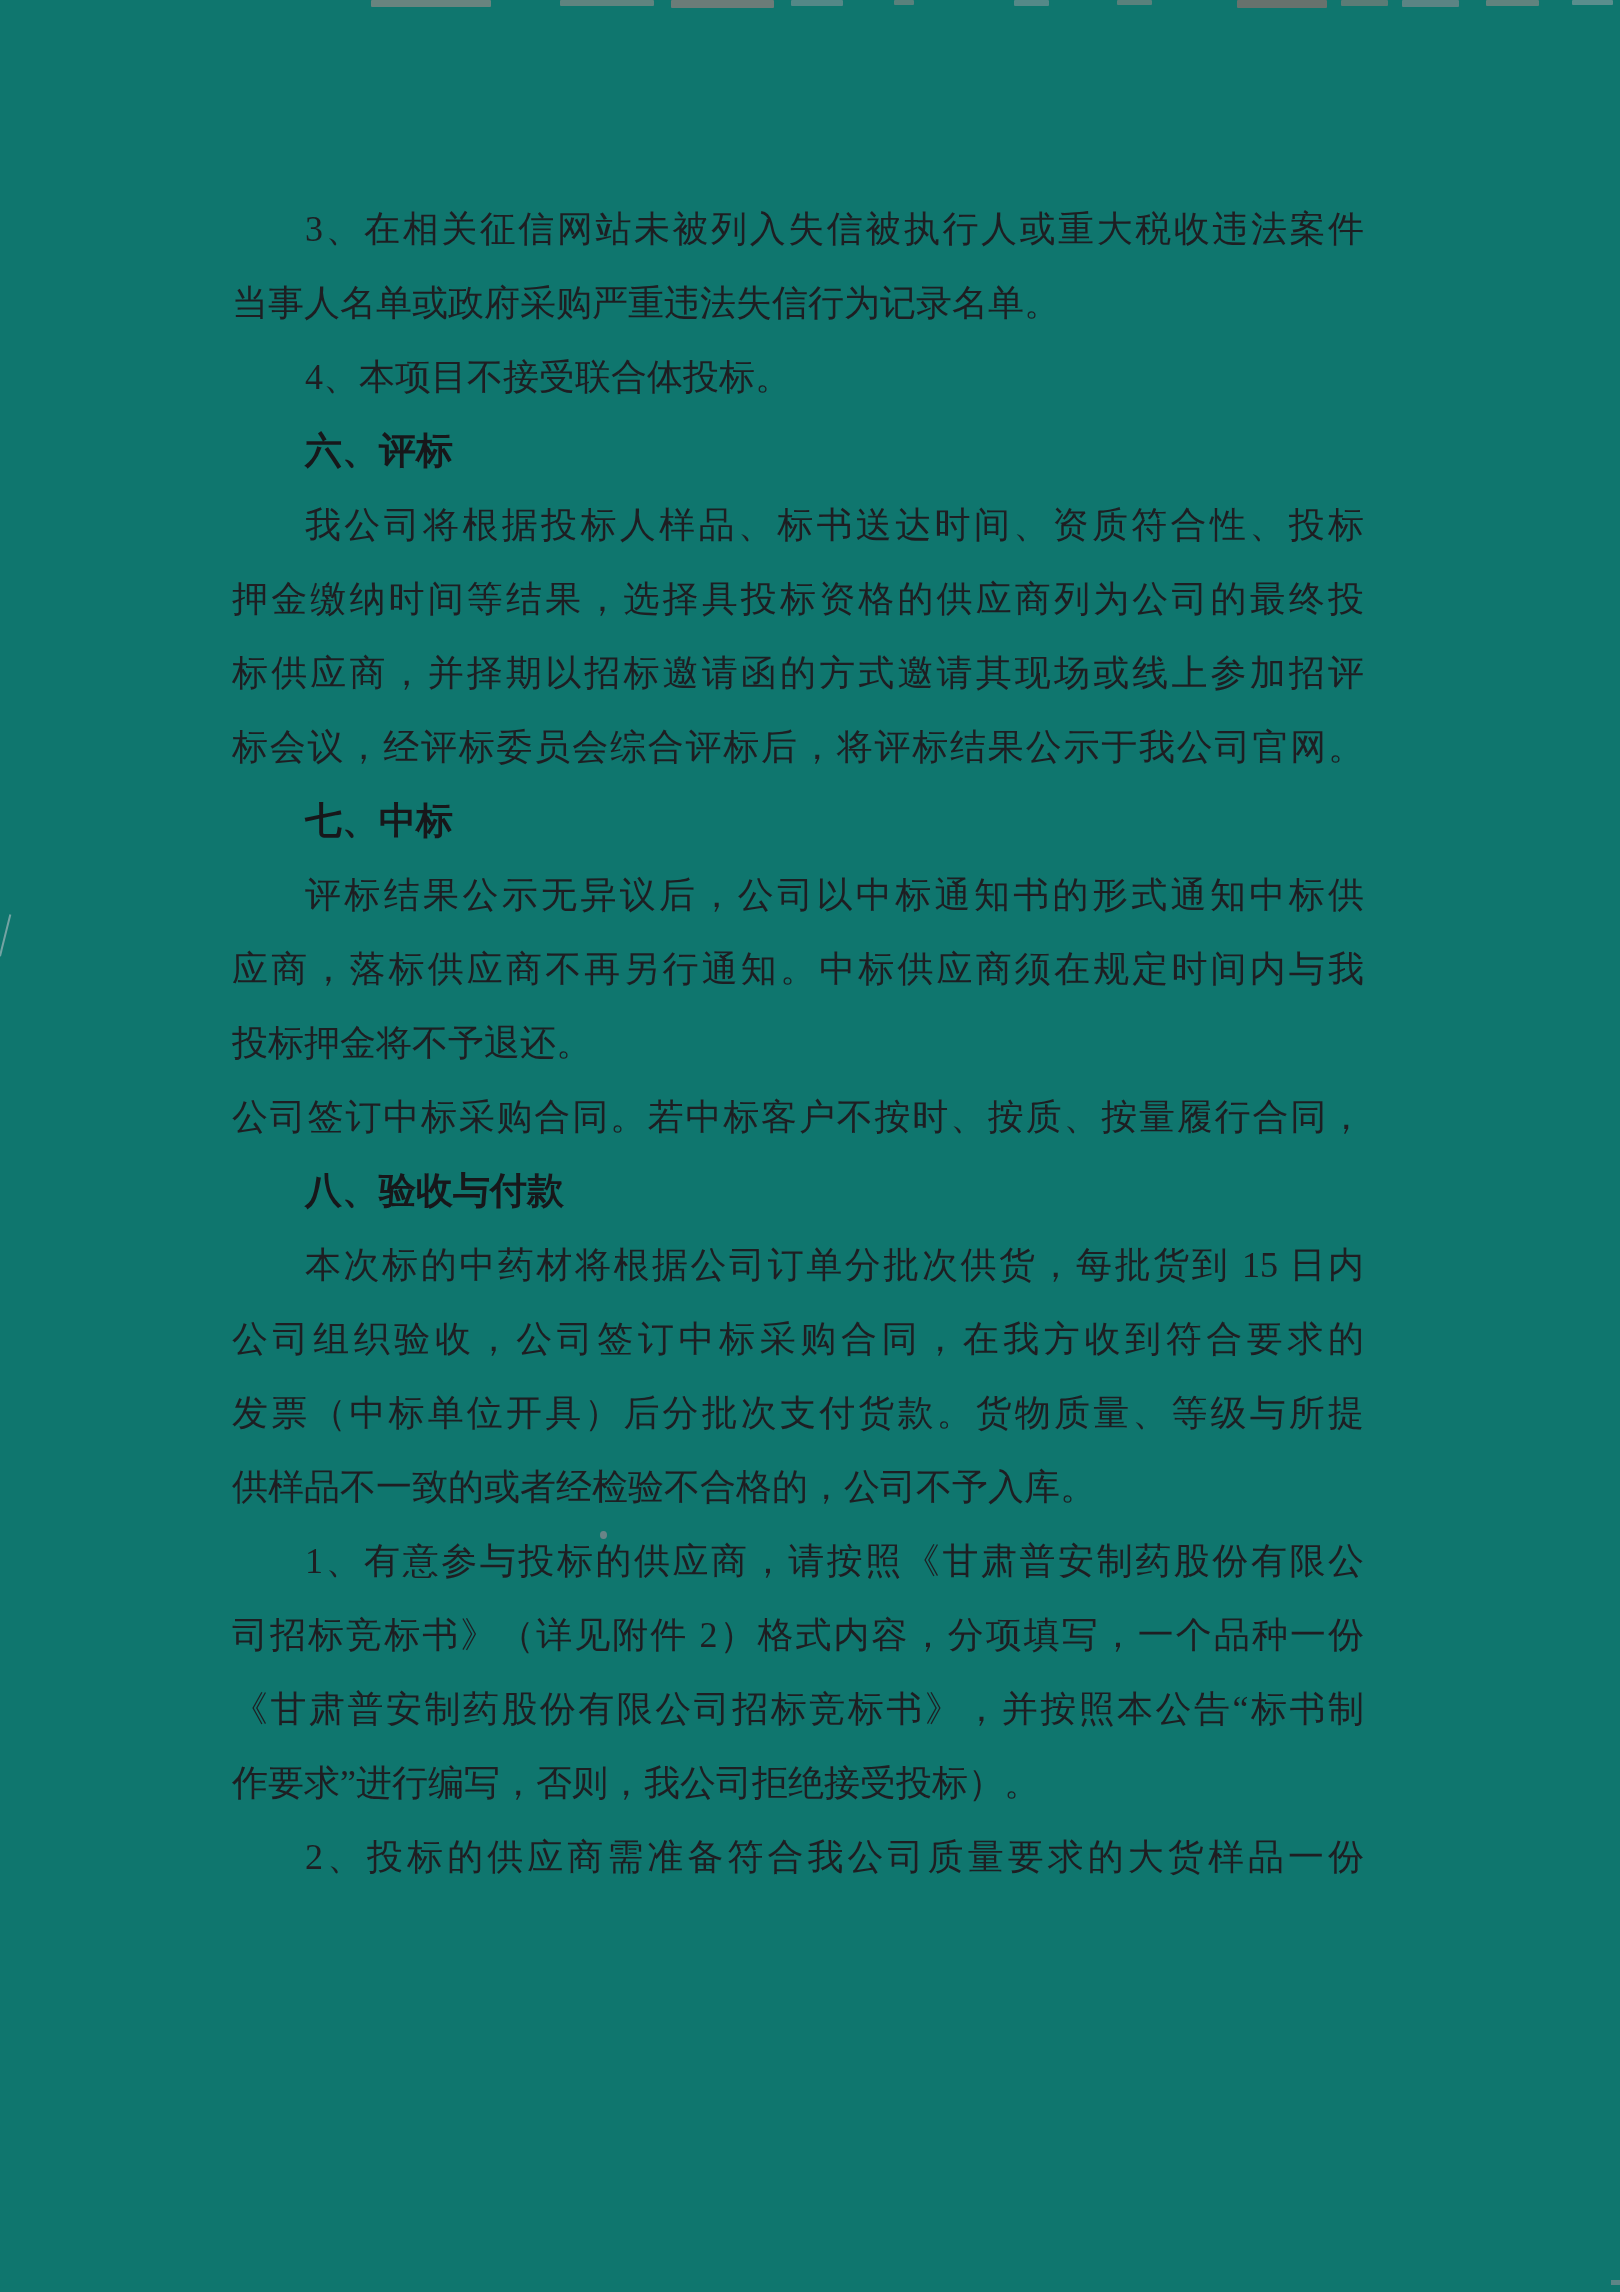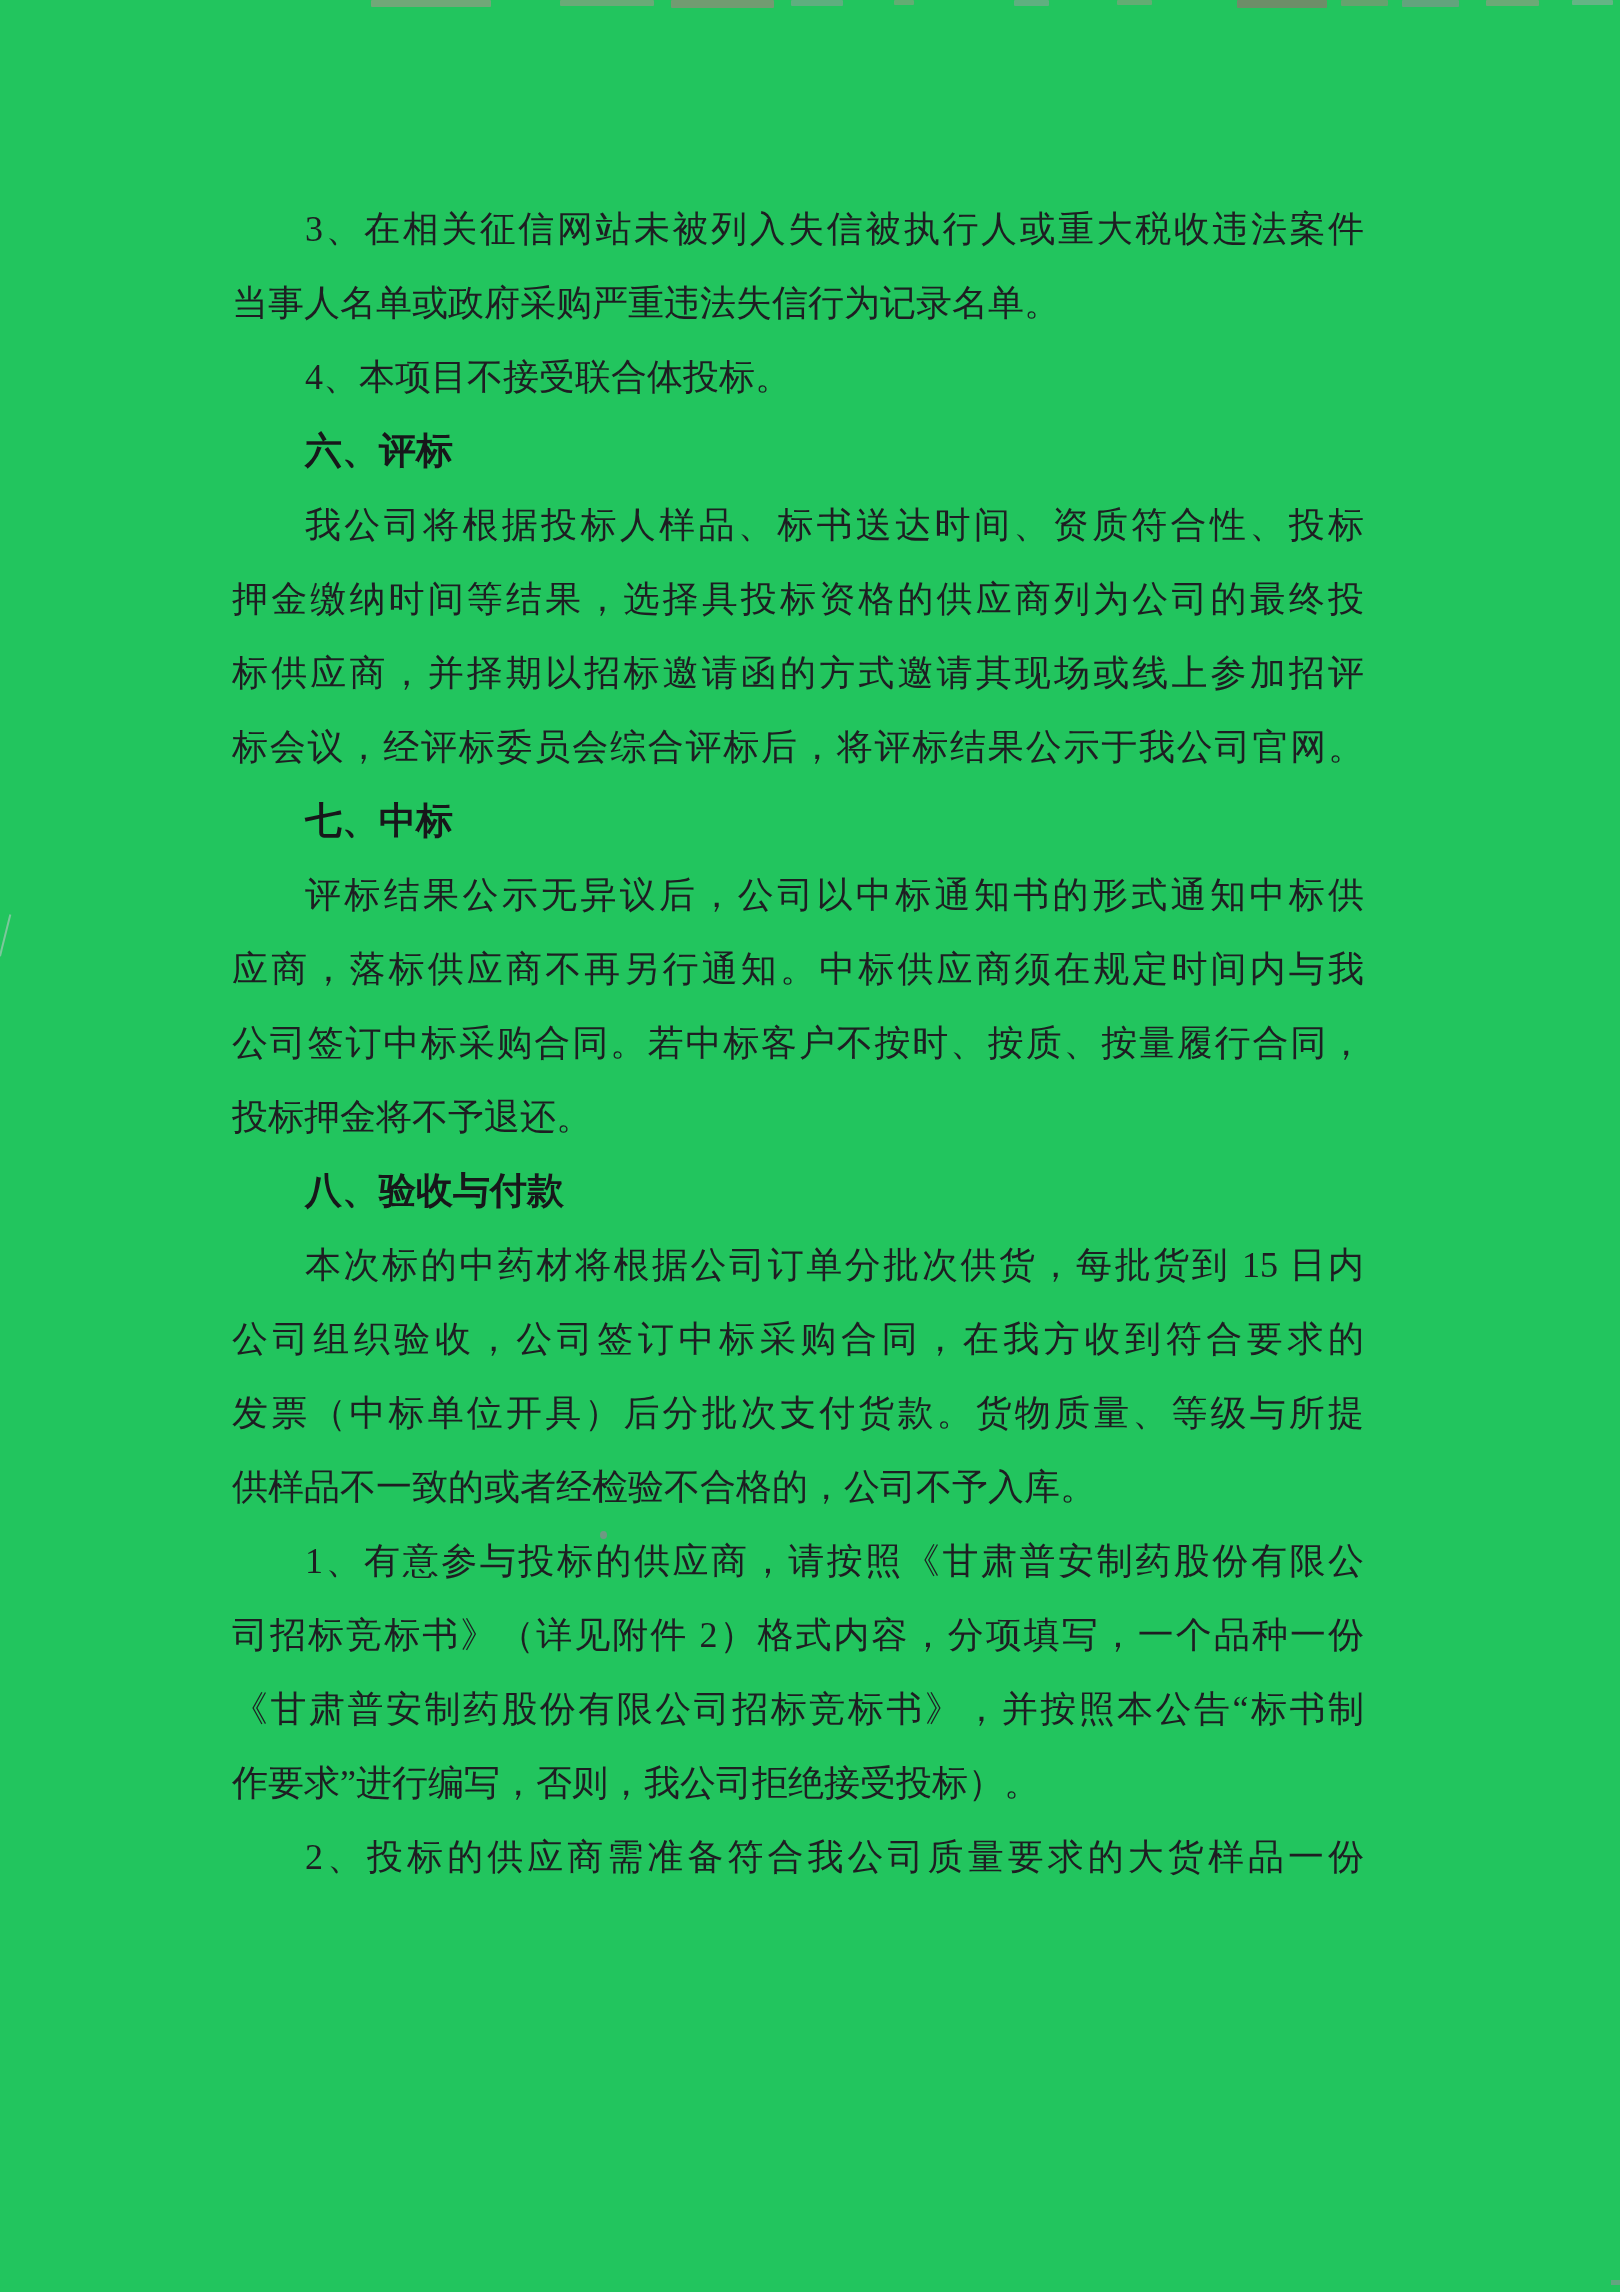--- a/index.html
+++ b/index.html
@@ -1,21 +1,21 @@
 <!DOCTYPE html>
 <html><head>
 <meta charset="utf-8">
 <style>
   html,body{margin:0;padding:0;}
   body{
     width:1620px;height:2293px;position:relative;background:#ffffff;
     font-family:"Liberation Serif","DejaVu Serif",serif;
     overflow:hidden;
   }
-  .page{position:absolute;inset:0;background:#22c55e;}
+  .page{position:absolute;inset:0;background:#0f766e;}
   .content{position:absolute;left:232px;top:192px;width:1132px;}
   .ln{
     font-family:"Liberation Serif","DejaVu Serif",serif;
     font-size:36px;line-height:74px;height:74px;
     color:#1e1e22;white-space:nowrap;
     text-justify:inter-character;word-break:keep-all;
   }
   .j{text-align:justify;text-align-last:justify;}
   .ind{text-indent:73px;}
   .h{
@@ -61,22 +61,22 @@
     <div class="ln">当事人名单或政府采购严重违法失信行为记录名单。</div>
     <div class="ln ind">4、本项目不接受联合体投标。</div>
     <div class="ln ind h">六、评标</div>
     <div class="ln ind j">我公司将根据投标人样品、标书送达时间、资质符合性、投标</div>
     <div class="ln j">押金缴纳时间等结果，选择具投标资格的供应商列为公司的最终投</div>
     <div class="ln j">标供应商，并择期以招标邀请函的方式邀请其现场或线上参加招评</div>
     <div class="ln j">标会议，经评标委员会综合评标后，将评标结果公示于我公司官网。</div>
     <div class="ln ind h">七、中标</div>
     <div class="ln ind j">评标结果公示无异议后，公司以中标通知书的形式通知中标供</div>
     <div class="ln j">应商，落标供应商不再另行通知。中标供应商须在规定时间内与我</div>
+    <div class="ln">投标押金将不予退还。</div>
     <div class="ln j">公司签订中标采购合同。若中标客户不按时、按质、按量履行合同，</div>
-    <div class="ln">投标押金将不予退还。</div>
     <div class="ln ind h">八、验收与付款</div>
     <div class="ln ind j">本次标的中药材将根据公司订单分批次供货，每批货到 15 日内</div>
     <div class="ln j">公司组织验收，公司签订中标采购合同，在我方收到符合要求的</div>
     <div class="ln j">发票（中标单位开具）后分批次支付货款。货物质量、等级与所提</div>
     <div class="ln">供样品不一致的或者经检验不合格的，公司不予入库。</div>
     <div class="ln ind j">1、有意参与投标的供应商，请按照《甘肃普安制药股份有限公</div>
     <div class="ln j">司招标竞标书》（详见附件 2）格式内容，分项填写，一个品种一份</div>
     <div class="ln j">《甘肃普安制药股份有限公司招标竞标书》，并按照本公告“标书制</div>
     <div class="ln">作要求”进行编写，否则，我公司拒绝接受投标）。</div>
     <div class="ln ind j">2、投标的供应商需准备符合我公司质量要求的大货样品一份</div>

